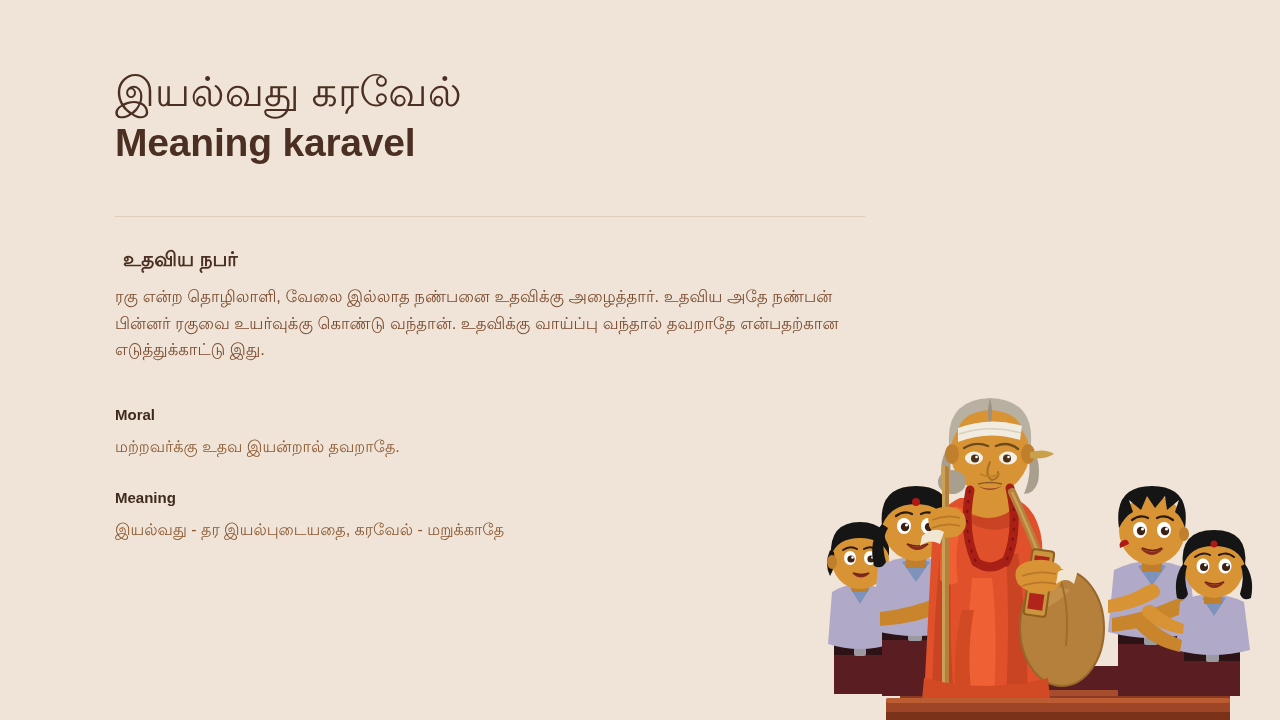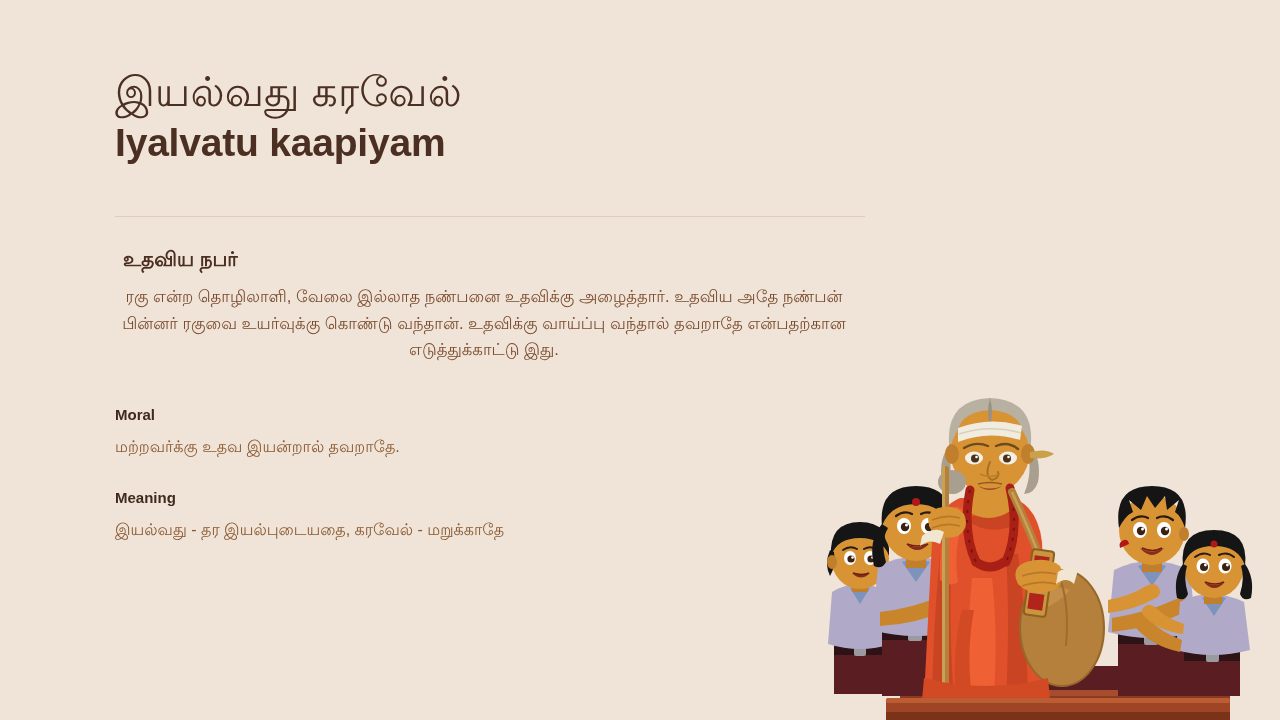--- a/index.html
+++ b/index.html
@@ -73,21 +73,21 @@
 
   .body-para {
     position: absolute;
     left: 115px;
     top: 283px;
     width: 738px;
     font-size: 16.5px;
     line-height: 1.62;
     color: #7a4a2e;
     margin: 0;
-    text-align: center;
+    text-align: left;
   }
 
   .block {
     position: absolute;
     left: 115px;
     width: 740px;
   }
   .block-moral { top: 406px; }
   .block-meaning { top: 489px; }
 
@@ -131,21 +131,21 @@
     height: 342px;
   }
 </style>
 </head>
 <body>
 
 <div class="page">
 
   <div class="content">
     <h1 class="title-ta">இயல்வது கரவேல்</h1>
-    <h2 class="title-en">Iyalvatu kaapiyam</h2>
+    <h2 class="title-en">Meaning karavel</h2>
   </div>
 
   <div class="divider"></div>
 
   <h3 class="section-heading">உதவிய நபர்</h3>
 
   <p class="body-para">ரகு என்ற தொழிலாளி, வேலை இல்லாத நண்பனை உதவிக்கு அழைத்தார். உதவிய அதே நண்பன் பின்னர் ரகுவை உயர்வுக்கு கொண்டு வந்தான். உதவிக்கு வாய்ப்பு வந்தால் தவறாதே என்பதற்கான எடுத்துக்காட்டு இது.</p>
 
   <div class="block block-meaning">
     <div class="block-label">Meaning</div>

